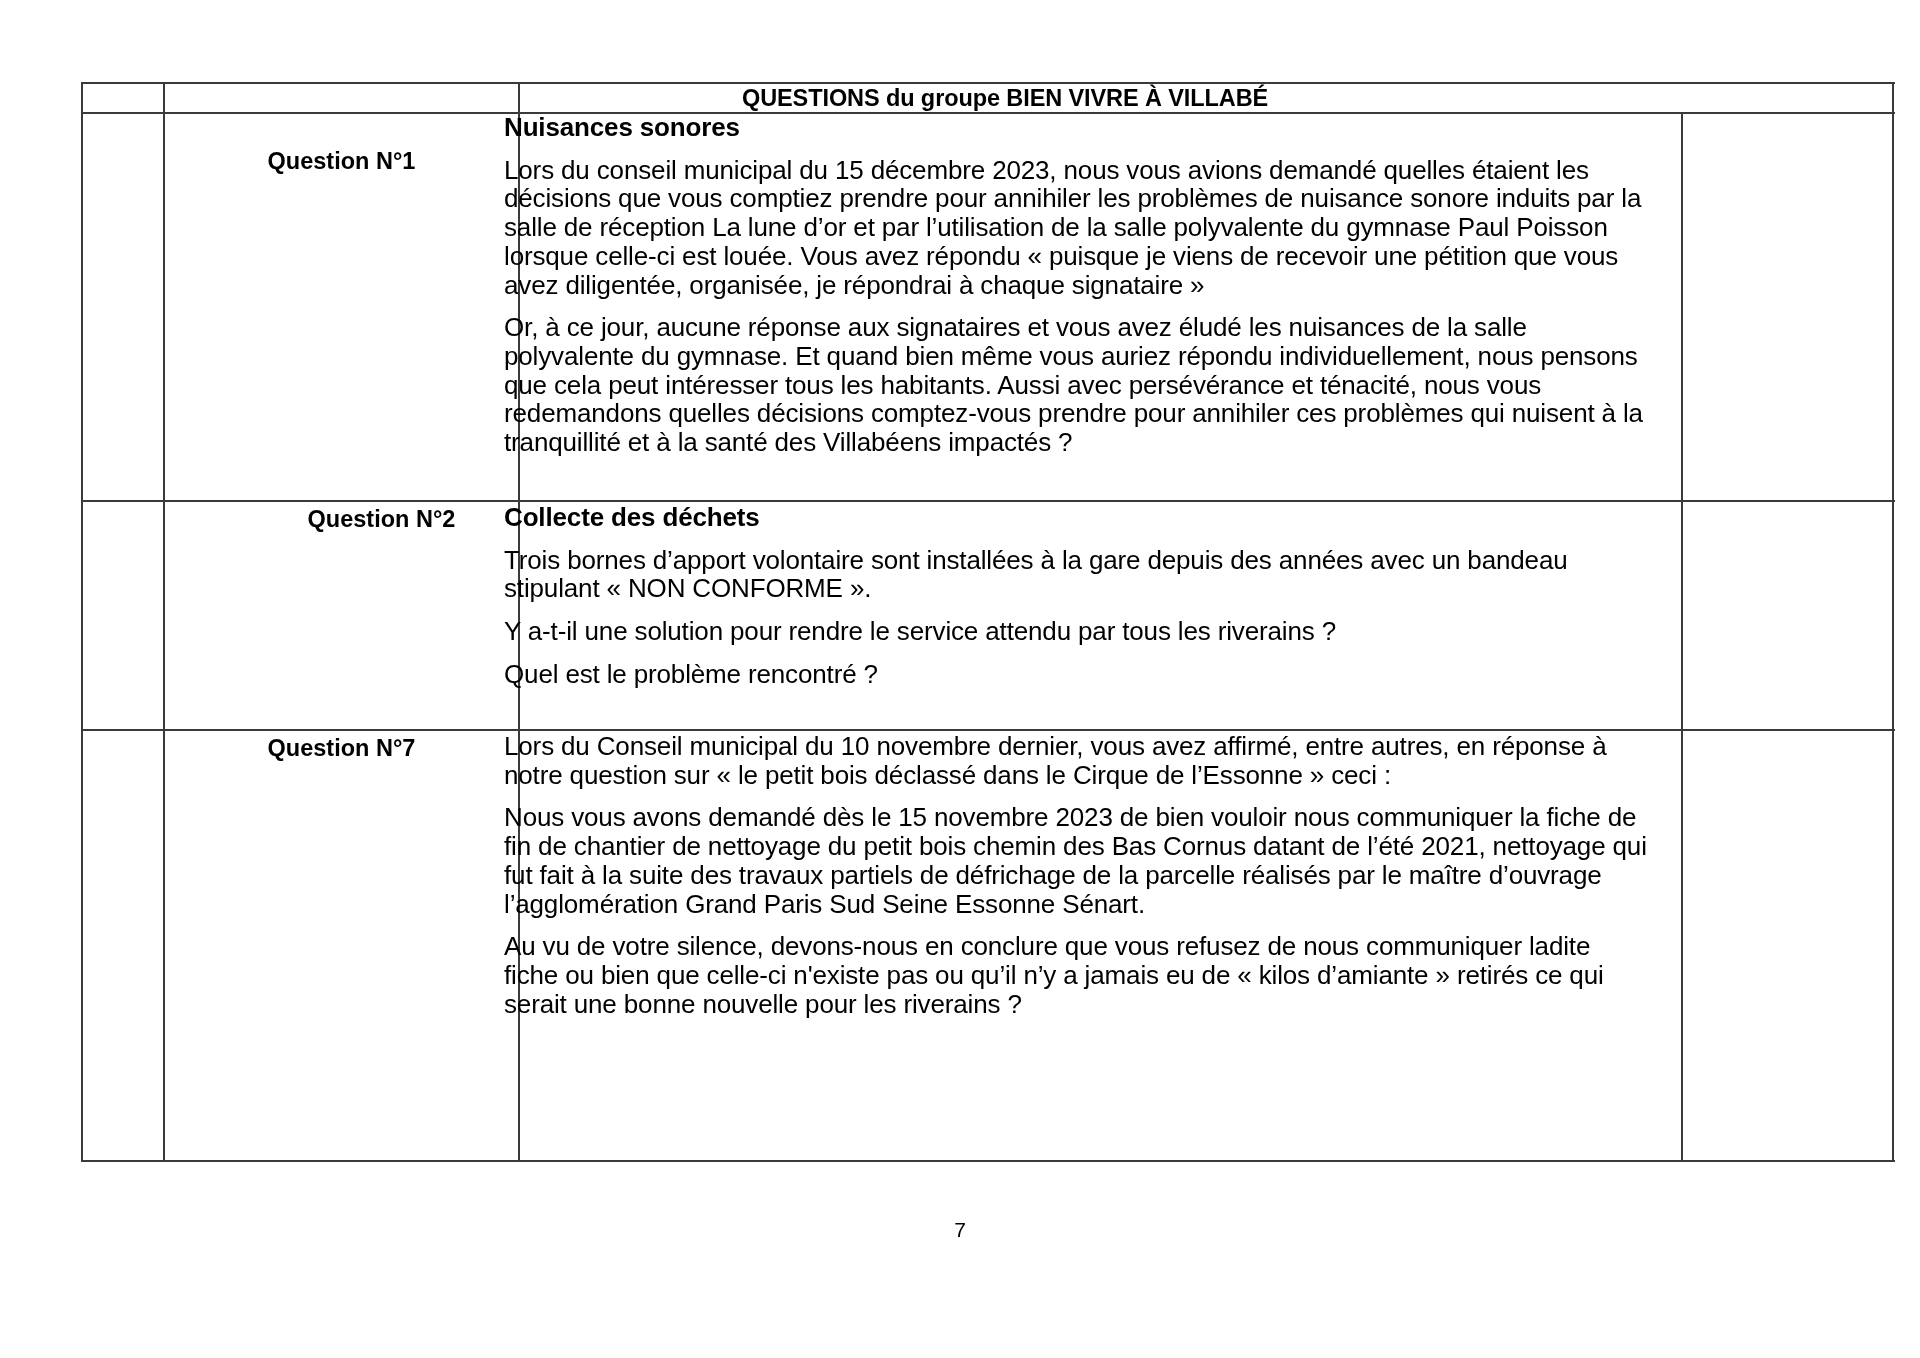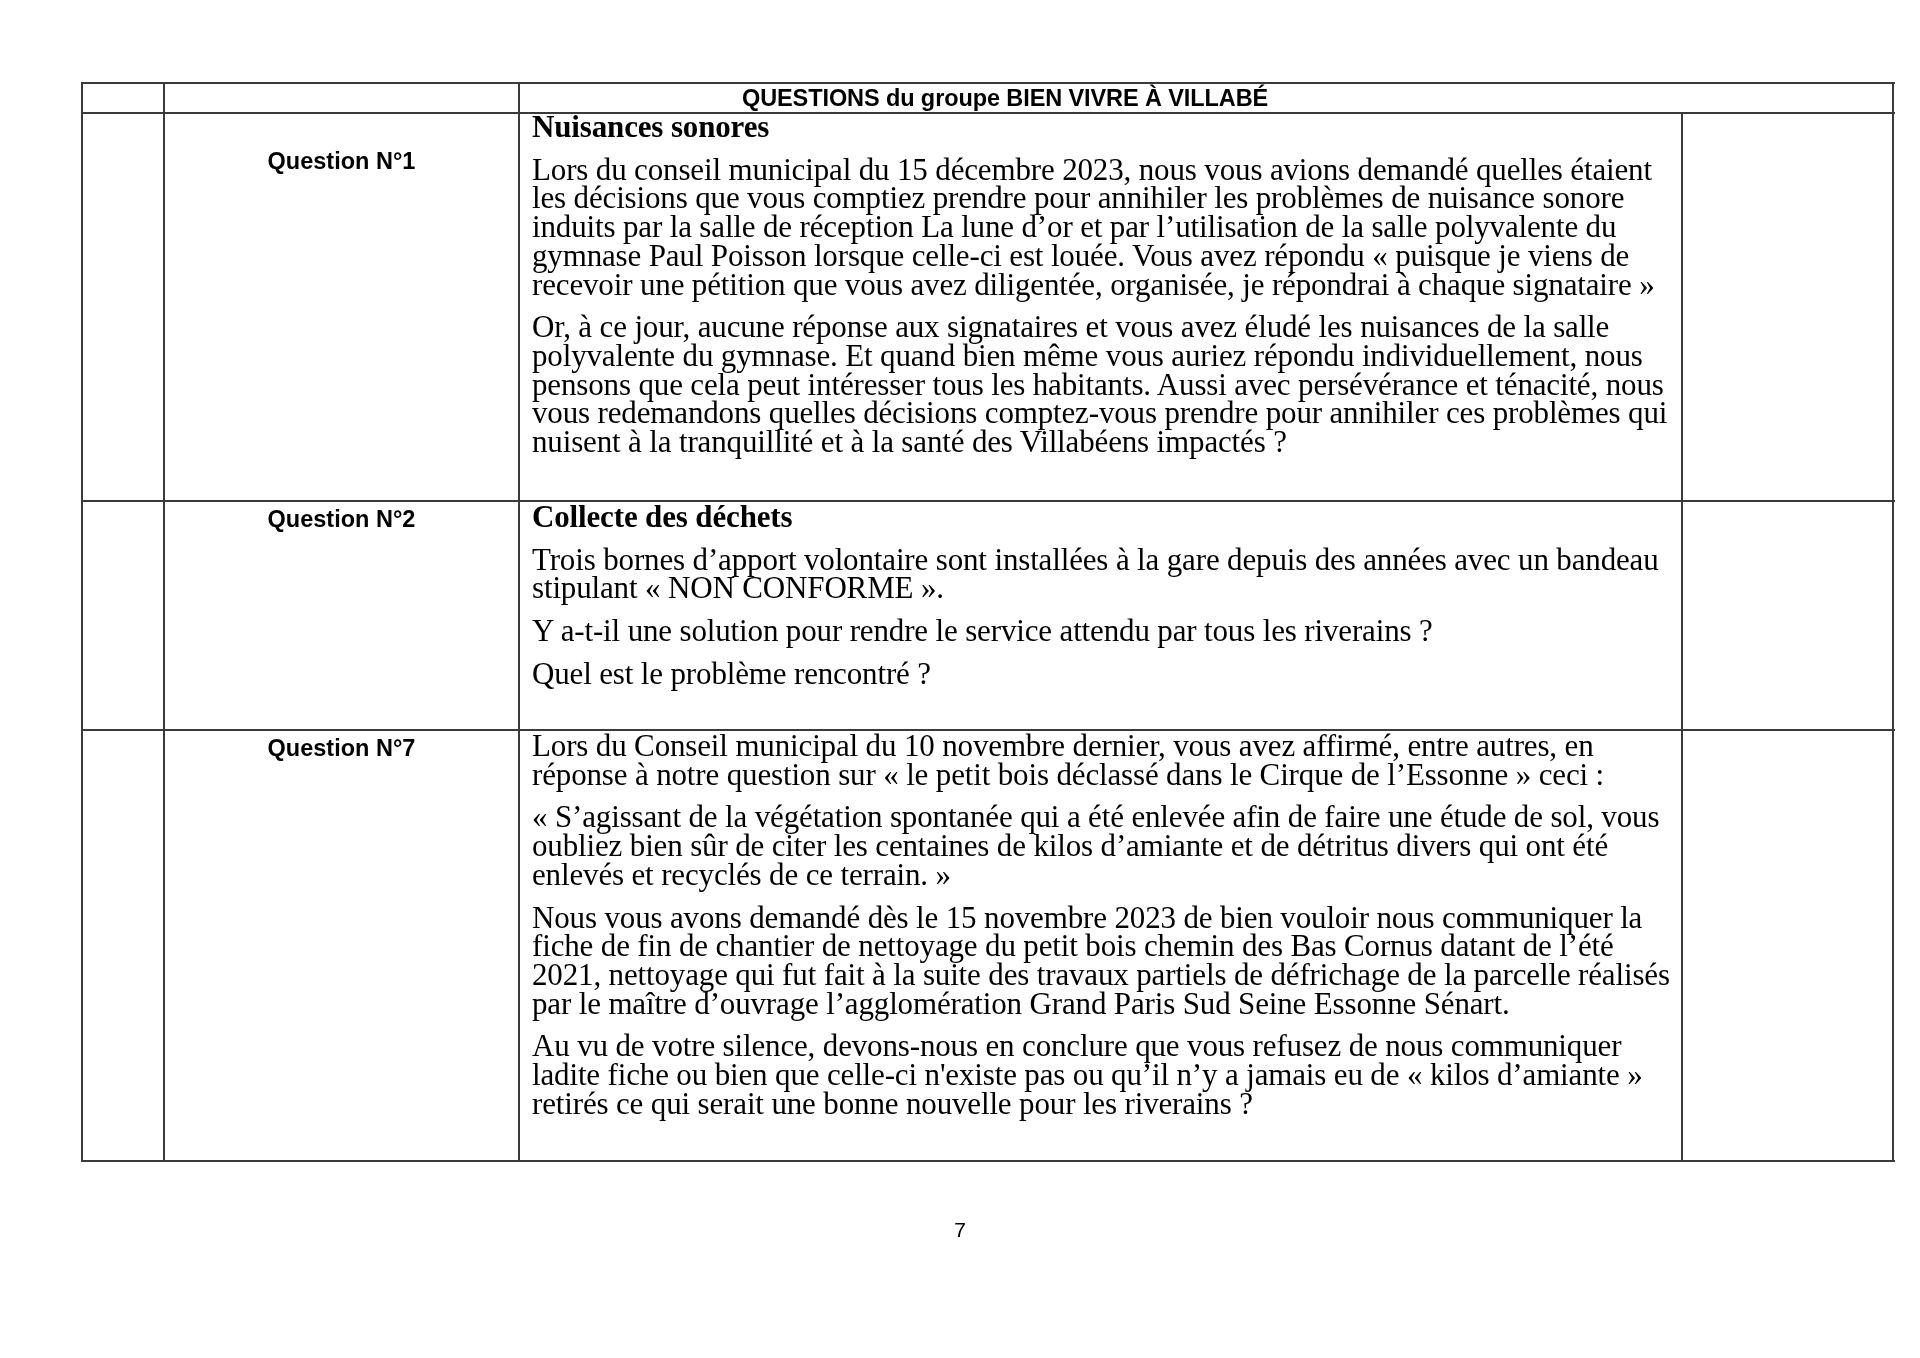--- a/index.html
+++ b/index.html
@@ -42,26 +42,25 @@
       left: 164px;
       width: 355px;
       text-align: center;
       font-weight: bold;
       font-size: 23.5px;
       line-height: 28px;
       white-space: nowrap;
     }
     .content {
       position: absolute;
-      left: 532px;
+      left: 504px;
       width: 1145px;
-      font-size: 31px;
+      font-size: 26px;
       line-height: 28.7px;
       letter-spacing: -0.15px;
-      font-family: Liberation Serif, serif;
     }
     .content .title {
       font-weight: bold;
       margin: 0 0 14px 0;
     }
     .content p {
       margin: 0 0 14px 0;
     }
     .page-number {
       position: absolute;
@@ -96,31 +95,30 @@
 
   <div class="header-title">QUESTIONS du groupe BIEN VIVRE À VILLABÉ</div>
 
   <div class="qlabel" style="top:147px;text-align:center;">Question N°1</div>
   <div class="content" style="top:113px;">
     <div class="title" style="margin-bottom:14px;">Nuisances sonores</div>
     <p>Lors du conseil municipal du 15 décembre 2023, nous vous avions demandé quelles étaient les décisions que vous comptiez prendre pour annihiler les problèmes de nuisance sonore induits par la salle de réception La lune d’or et par l’utilisation de la salle polyvalente du gymnase Paul Poisson lorsque celle-ci est louée. Vous avez répondu « puisque je viens de recevoir une pétition que vous avez diligentée, organisée, je répondrai à chaque signataire »</p>
     <p>Or, à ce jour, aucune réponse aux signataires et vous avez éludé les nuisances de la salle polyvalente du gymnase. Et quand bien même vous auriez répondu individuellement, nous pensons que cela peut intéresser tous les habitants. Aussi avec persévérance et ténacité, nous vous redemandons quelles décisions comptez-vous prendre pour annihiler ces problèmes qui nuisent à la tranquillité et à la santé des Villabéens impactés ?</p>
   </div>
 
-  <div class="qlabel" style="top:505px;">Question N°2</div>
+  <div class="qlabel" style="top:505px;margin-left:40px;">Question N°2</div>
   <div class="content" style="top:503px;">
     <div class="title">Collecte des déchets</div>
     <p>Trois bornes d’apport volontaire sont installées à la gare depuis des années avec un bandeau stipulant « NON CONFORME ».</p>
     <p>Y a-t-il une solution pour rendre le service attendu par tous les riverains ?</p>
     <p>Quel est le problème rencontré ?</p>
   </div>
 
   <div class="qlabel" style="top:734px;">Question N°7</div>
   <div class="content" style="top:732px;">
     <p>Lors du Conseil municipal du 10 novembre dernier, vous avez affirmé, entre autres, en réponse à notre question sur « le petit bois déclassé dans le Cirque de l’Essonne » ceci :</p>
-    <p>« S’agissant de la végétation spontanée qui a été enlevée afin de faire une étude de sol, vous oubliez bien sûr de citer les centaines de kilos d’amiante et de détritus divers qui ont été enlevés et recyclés de ce terrain. »</p>
     <p>Nous vous avons demandé dès le 15 novembre 2023 de bien vouloir nous communiquer la fiche de fin de chantier de nettoyage du petit bois chemin des Bas Cornus datant de l’été 2021, nettoyage qui fut fait à la suite des travaux partiels de défrichage de la parcelle réalisés par le maître d’ouvrage l’agglomération Grand Paris Sud Seine Essonne Sénart.</p>
     <p>Au vu de votre silence, devons-nous en conclure que vous refusez de nous communiquer ladite fiche ou bien que celle-ci n'existe pas ou qu’il n’y a jamais eu de « kilos d’amiante » retirés ce qui serait une bonne nouvelle pour les riverains ?</p>
   </div>
 
   <div class="page-number">7</div>
 
 </div>
 
 </body></html>

